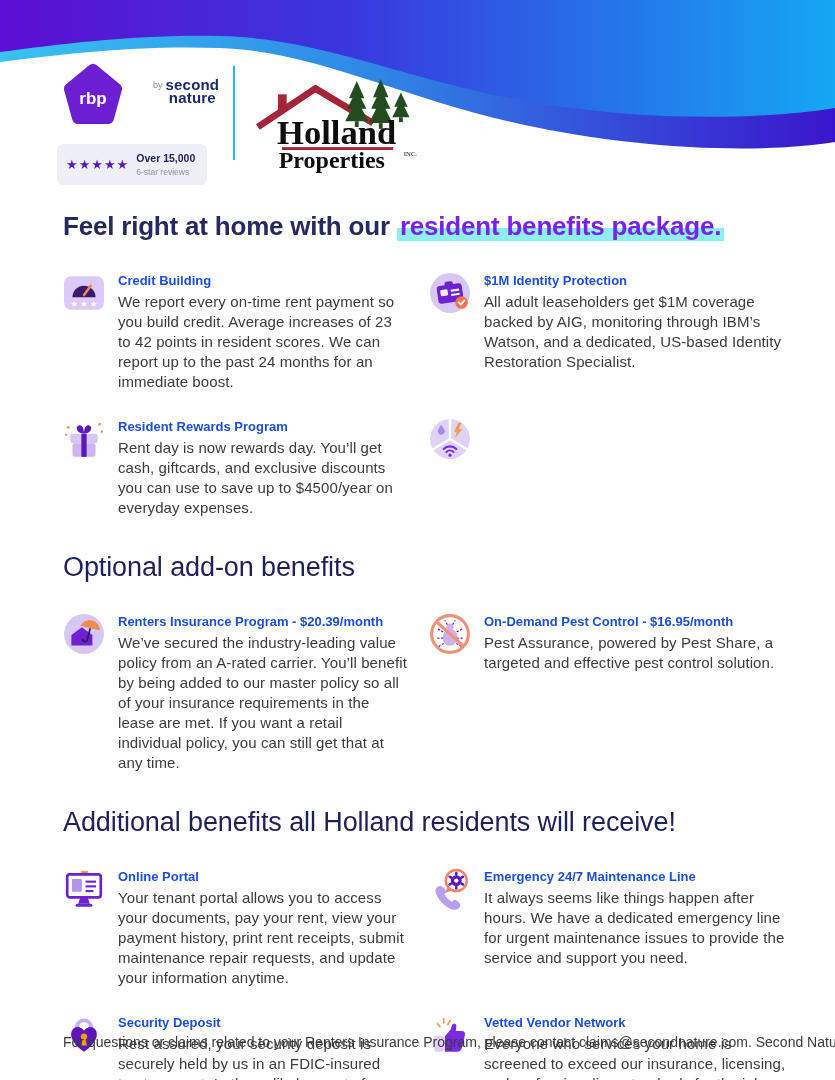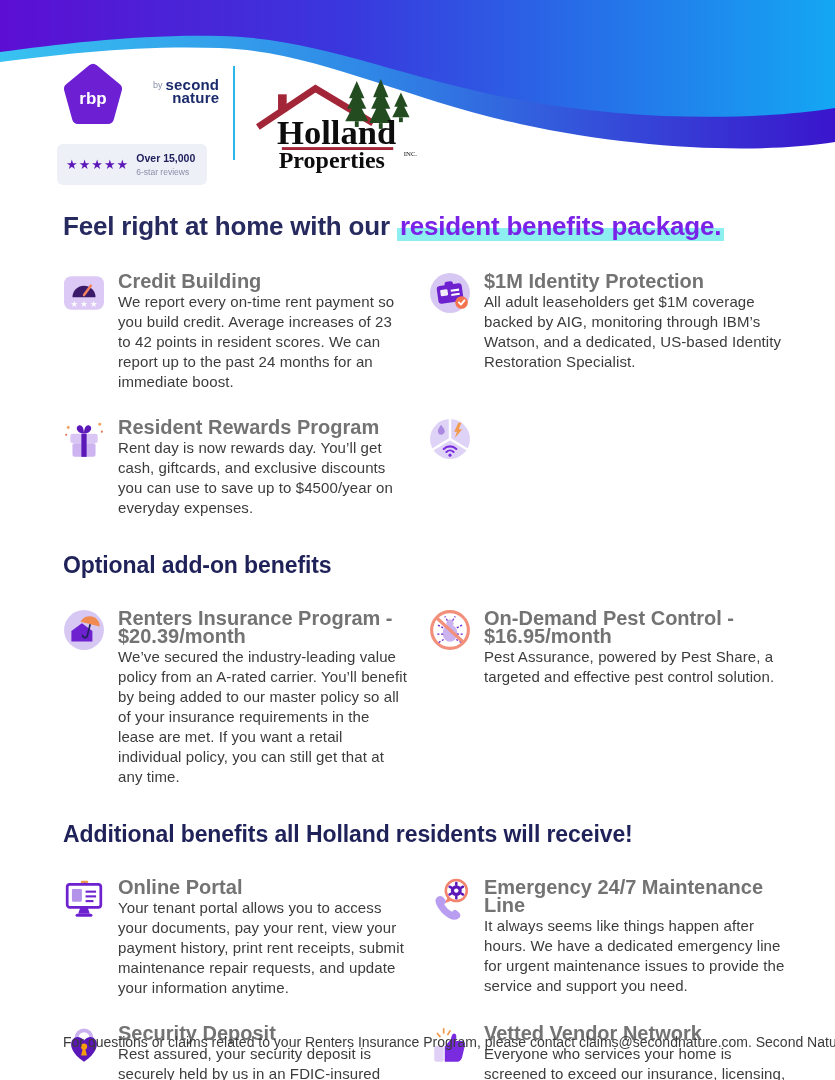--- a/index.html
+++ b/index.html
@@ -12,51 +12,51 @@
   .wave { position:absolute; top:0; left:0; width:835px; height:210px; z-index:0; }
   .content { position:relative; z-index:1; }
 
   
   .logo-row { display:flex; align-items:flex-start; padding:62px 0 0 57px; }
   .rbp-col { width:152px; }
   .rbp-top { display:flex; align-items:flex-start; }
   .rbp-badge { width:72px; height:70px; flex:0 0 auto; }
   .byline { margin:16px 0 0 8px; display:flex; align-items:flex-start; }
   .by { font-size:9px; color:#8a8fa8; margin:2px 3px 0 16px; }
-  .brand-stack { text-align:right; font-weight:800; color:#1b2a6b; font-size:15px; line-height:13px; letter-spacing:.2px; }
+  .brand-stack { text-align:center; font-weight:800; color:#1b2a6b; font-size:15px; line-height:13px; letter-spacing:.2px; }
   .reviews {
     margin-top:12px; background:#eef0f8; border-radius:6px; padding:7px 9px;
     display:flex; align-items:center; gap:7px; width:150px;
   }
   .stars { color:#5b17b8; font-size:13px; letter-spacing:1px; white-space:nowrap; }
   .rev-txt { line-height:11px; }
   .rev-l1 { font-size:10.5px; font-weight:700; color:#20215c; }
   .rev-l2 { font-size:8.5px; color:#8a8fa8; }
   .logo-divider { width:2px; height:94px; background:#29b7e9; margin:4px 20px 0 24px; flex:0 0 auto; }
   .holland { margin-top:16px; }
 
   
   .headline { margin:26px 63px 0 63px; font-size:26px; font-weight:600; color:#272a5e; letter-spacing:-0.2px; }
   .headline .hl {
     color:#7a22e8; font-weight:800;
     background:linear-gradient(180deg, rgba(0,0,0,0) 58%, #8deff0 58%);
     padding:0 3px;
   }
 
   
-  .section-header { margin:34px 63px 0 63px; font-size:23px; font-weight:700; color:#1f2159; letter-spacing:-0.1px; }
+  .section-header { margin:34px 63px 0 63px; font-size:27px; font-weight:400; color:#1f2159; letter-spacing:-0.1px; }
   .grid {
     margin:30px 42px 0 63px;
     display:grid; grid-template-columns:344px 1fr; column-gap:22px; row-gap:26px;
     align-items:start;
   }
   .item { display:flex; gap:13px; }
   .ic { width:42px; flex:0 0 auto; }
   .ic svg { width:42px; height:42px; display:block; }
-  .t { font-size:20px; font-weight:700; color:#737373; line-height:18px; margin-bottom:2px; }
+  .t { font-size:13px; font-weight:700; color:#1d4ed8; line-height:18px; margin-bottom:2px; }
   .b { font-size:15px; color:#3c3c3c; line-height:20px; letter-spacing:0.1px; }
 
   
   .learn-more { position:absolute; left:0; right:0; top:980px; text-align:center; font-size:16px; color:#333; z-index:1; }
   .learn-more a { color:#6d1fd4; font-weight:800; text-decoration:none; }
   .fine-print {
     position:absolute; left:63px; right:32px; top:1034px; z-index:1;
     display:flex; justify-content:space-between; gap:14px;
     font-size:14px; color:#3a3a3a; white-space:nowrap;
   }

